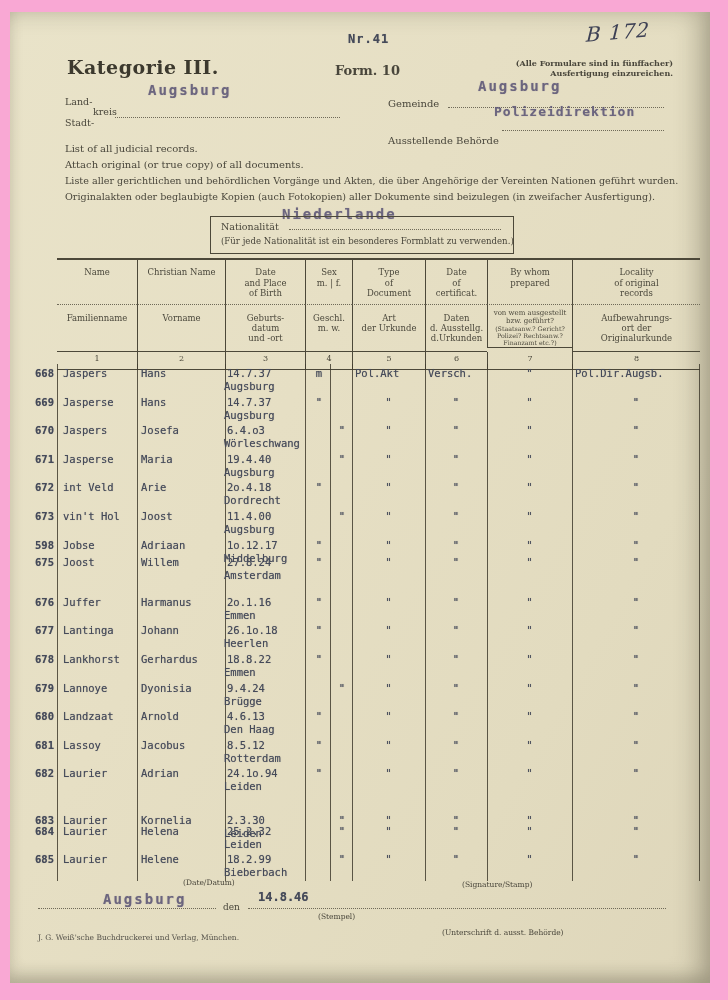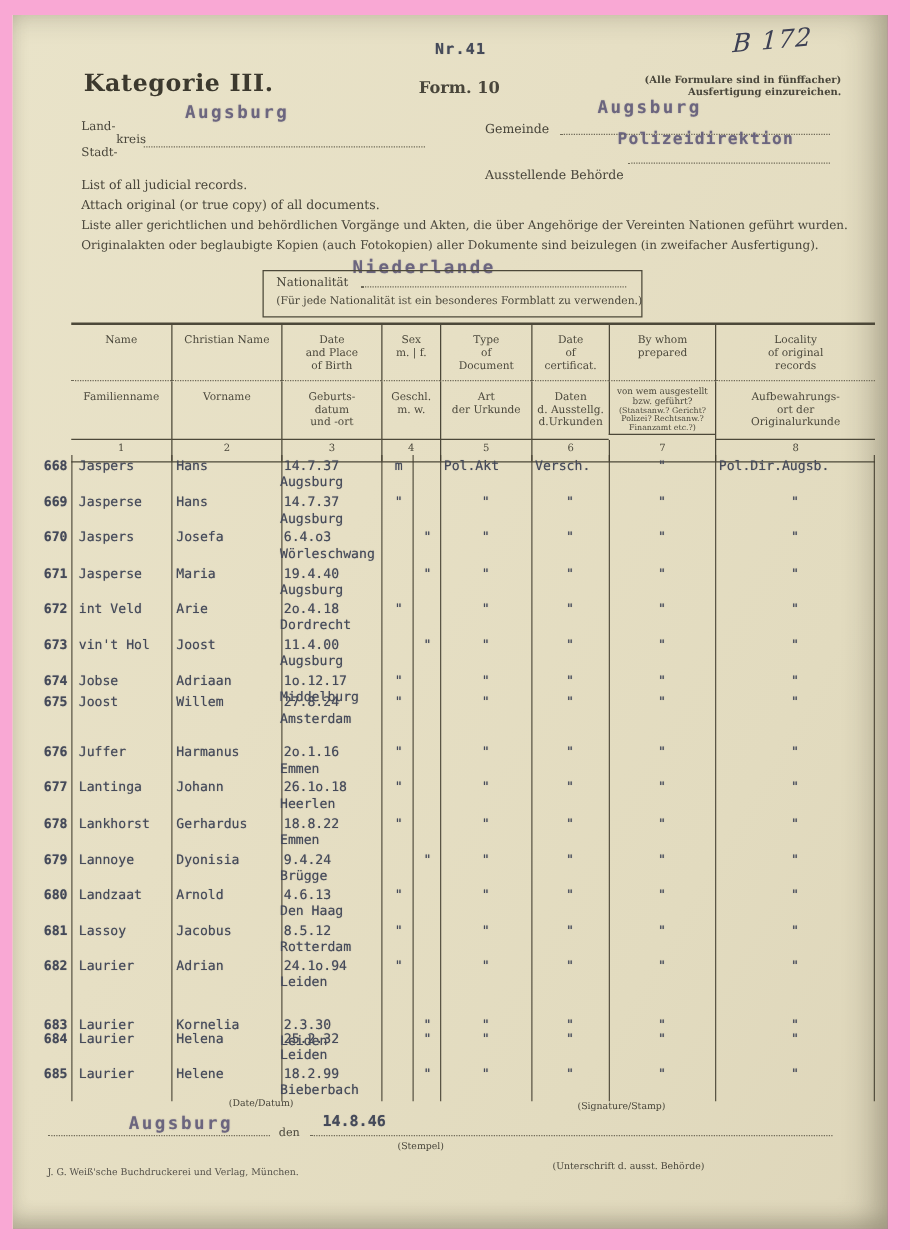--- a/index.html
+++ b/index.html
@@ -229,21 +229,21 @@
           <span class="bdate">11.4.00</span>
           <span class="bplace">Augsburg</span>
           <span class="sexm"></span>
           <span class="sexw">"</span>
           <span class="c5">"</span>
           <span class="c6">"</span>
           <span class="c7">"</span>
           <span class="c8">"</span>
         </div>
         <div class="trow" style="top: 174.6px;">
-          <span class="rnum">674</span>
+          <span class="rnum">598</span>
           <span class="sname">Jobse</span>
           <span class="fname">Adriaan</span>
           <span class="bdate">1o.12.17</span>
           <span class="bplace">Middelburg</span>
           <span class="sexm">"</span>
           <span class="sexw"></span>
           <span class="c5">"</span>
           <span class="c6">"</span>
           <span class="c7">"</span>
           <span class="c8">"</span>

